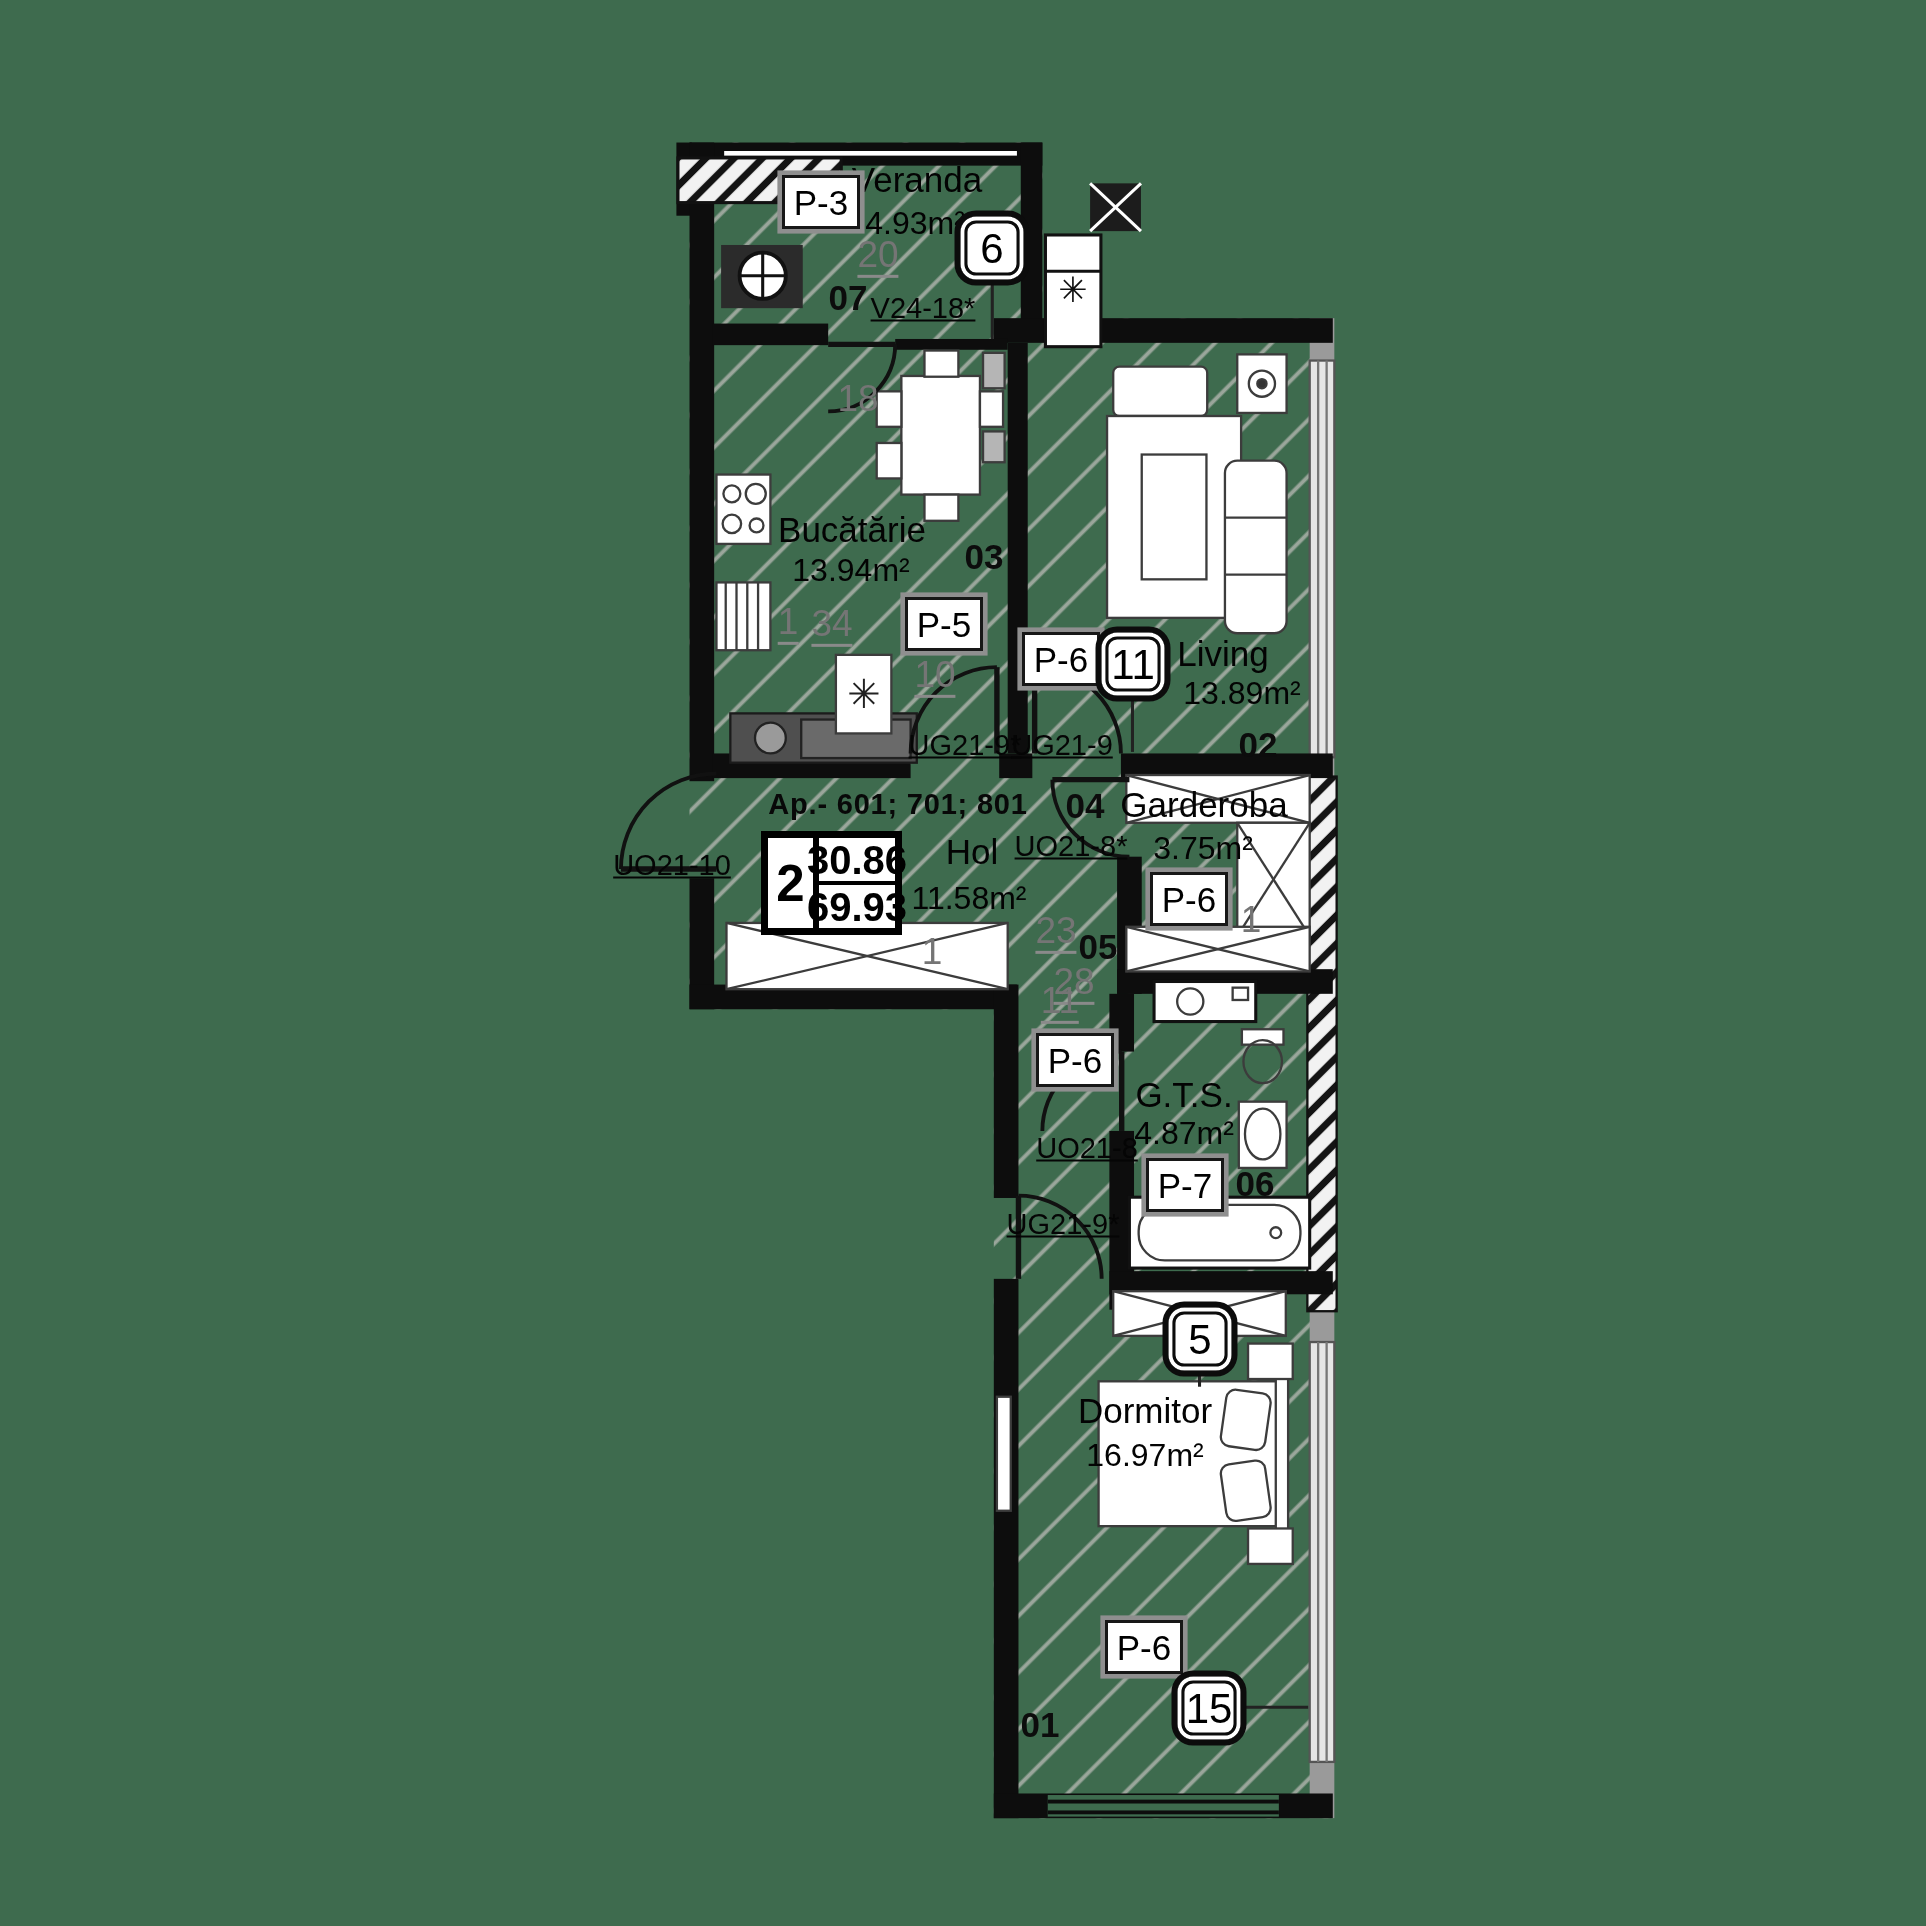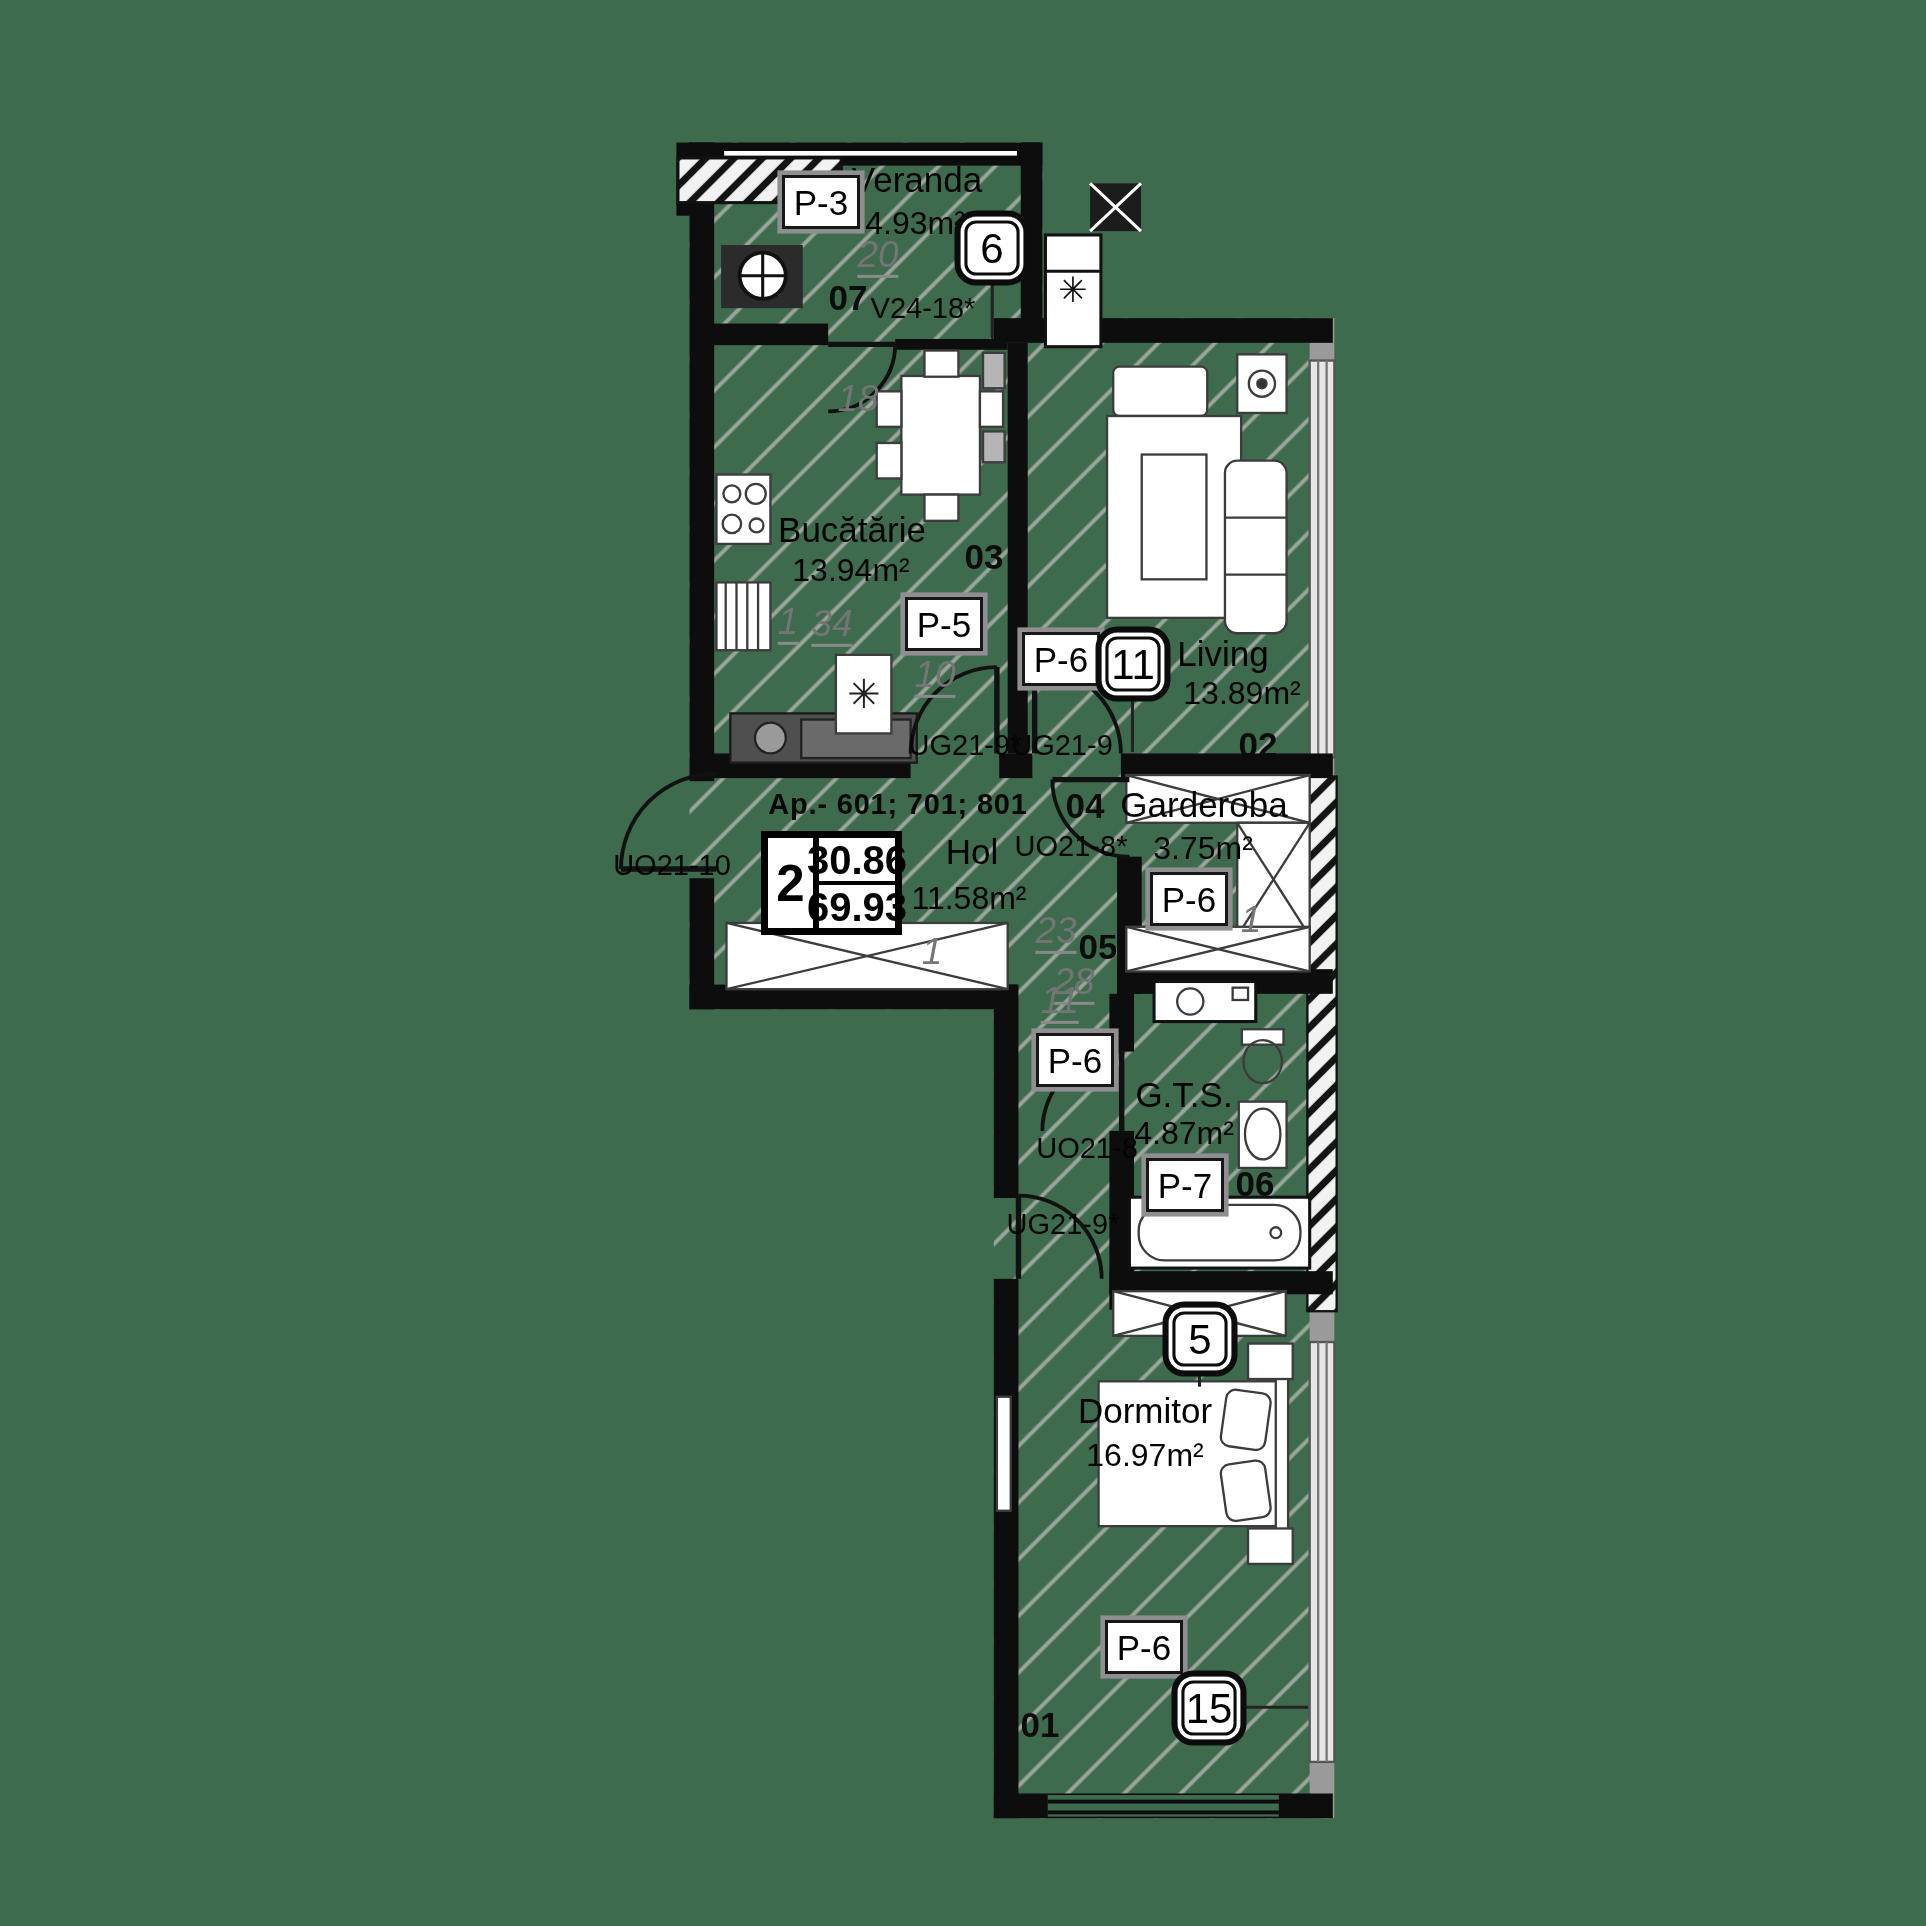--- a/index.html
+++ b/index.html
@@ -8,23 +8,23 @@
     background:#3e6b4e;
     font-family:"Liberation Sans",sans-serif;
     color:#000;
   }
   #plan-canvas{position:absolute;left:0;top:0;}
   .abs{position:absolute;transform:translate(-50%,-50%);white-space:nowrap;line-height:1;}
   .abs-tl{position:absolute;white-space:nowrap;line-height:1;}
   .room-name{font-size:35px;color:#030303;}
   .room-area{font-size:32px;color:#030303;}
   .room-num{font-size:35px;font-weight:700;color:#0c0c0c;}
-  .gray-num{font-size:37px;color:#757575;font-style:italic;}
+  .gray-num{font-size:37px;color:#757575;}
   .gray-num.u{border-bottom:3.1px solid #8a8a8a;padding-bottom:2.3px;}
-  .door-label{font-size:29px;color:#050505;}
+  .door-label{font-size:29px;color:#050505;text-decoration:underline;}
   .panel{
     width:72px;height:48px;background:#fff;
     border:3.9px solid #171717;box-shadow:0 0 0 4.6px #8f8f8f;
     display:flex;align-items:center;justify-content:center;
     font-size:35px;color:#000;
   }
   .badge{
     width:63px;height:63px;background:#fff;
     border:6.2px solid #0c0c0c;border-radius:21.6px;
     box-shadow:inset 0 0 0 3.9px #fff, inset 0 0 0 7px #0c0c0c;

